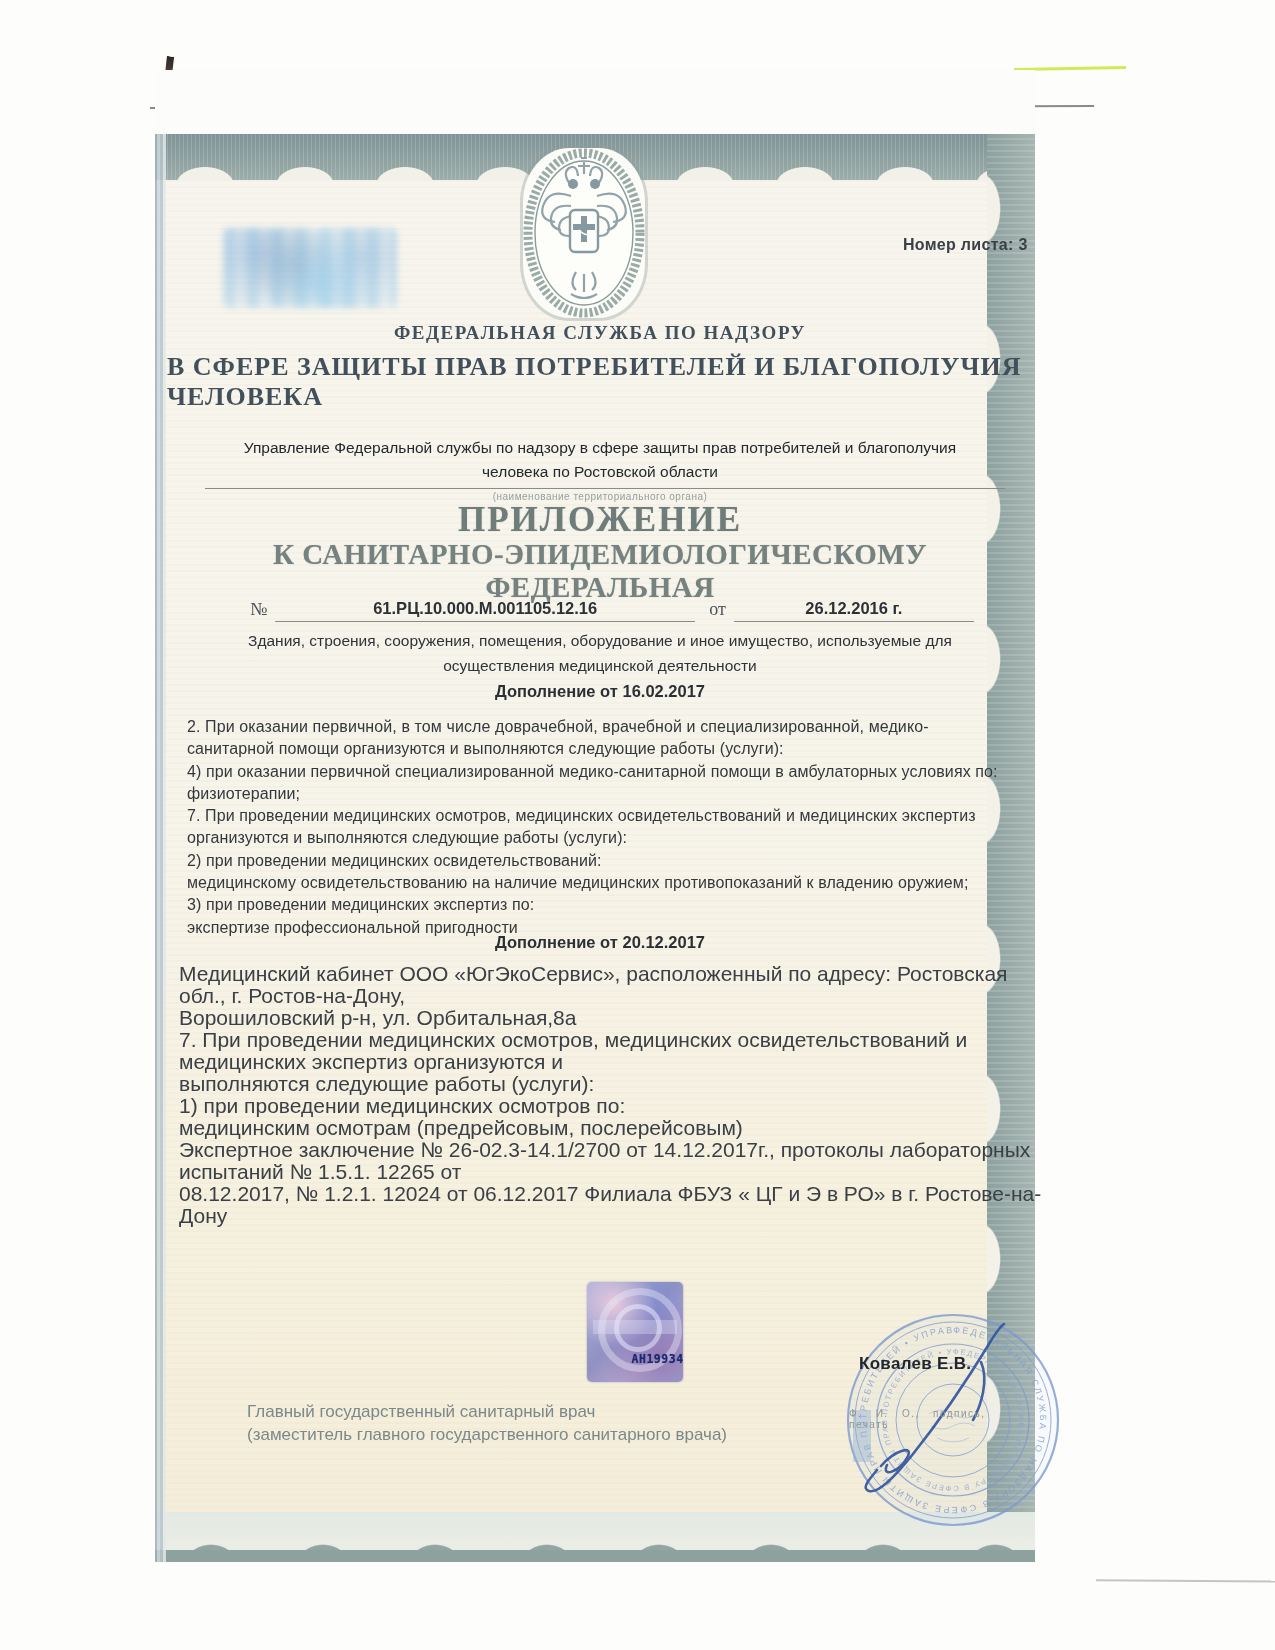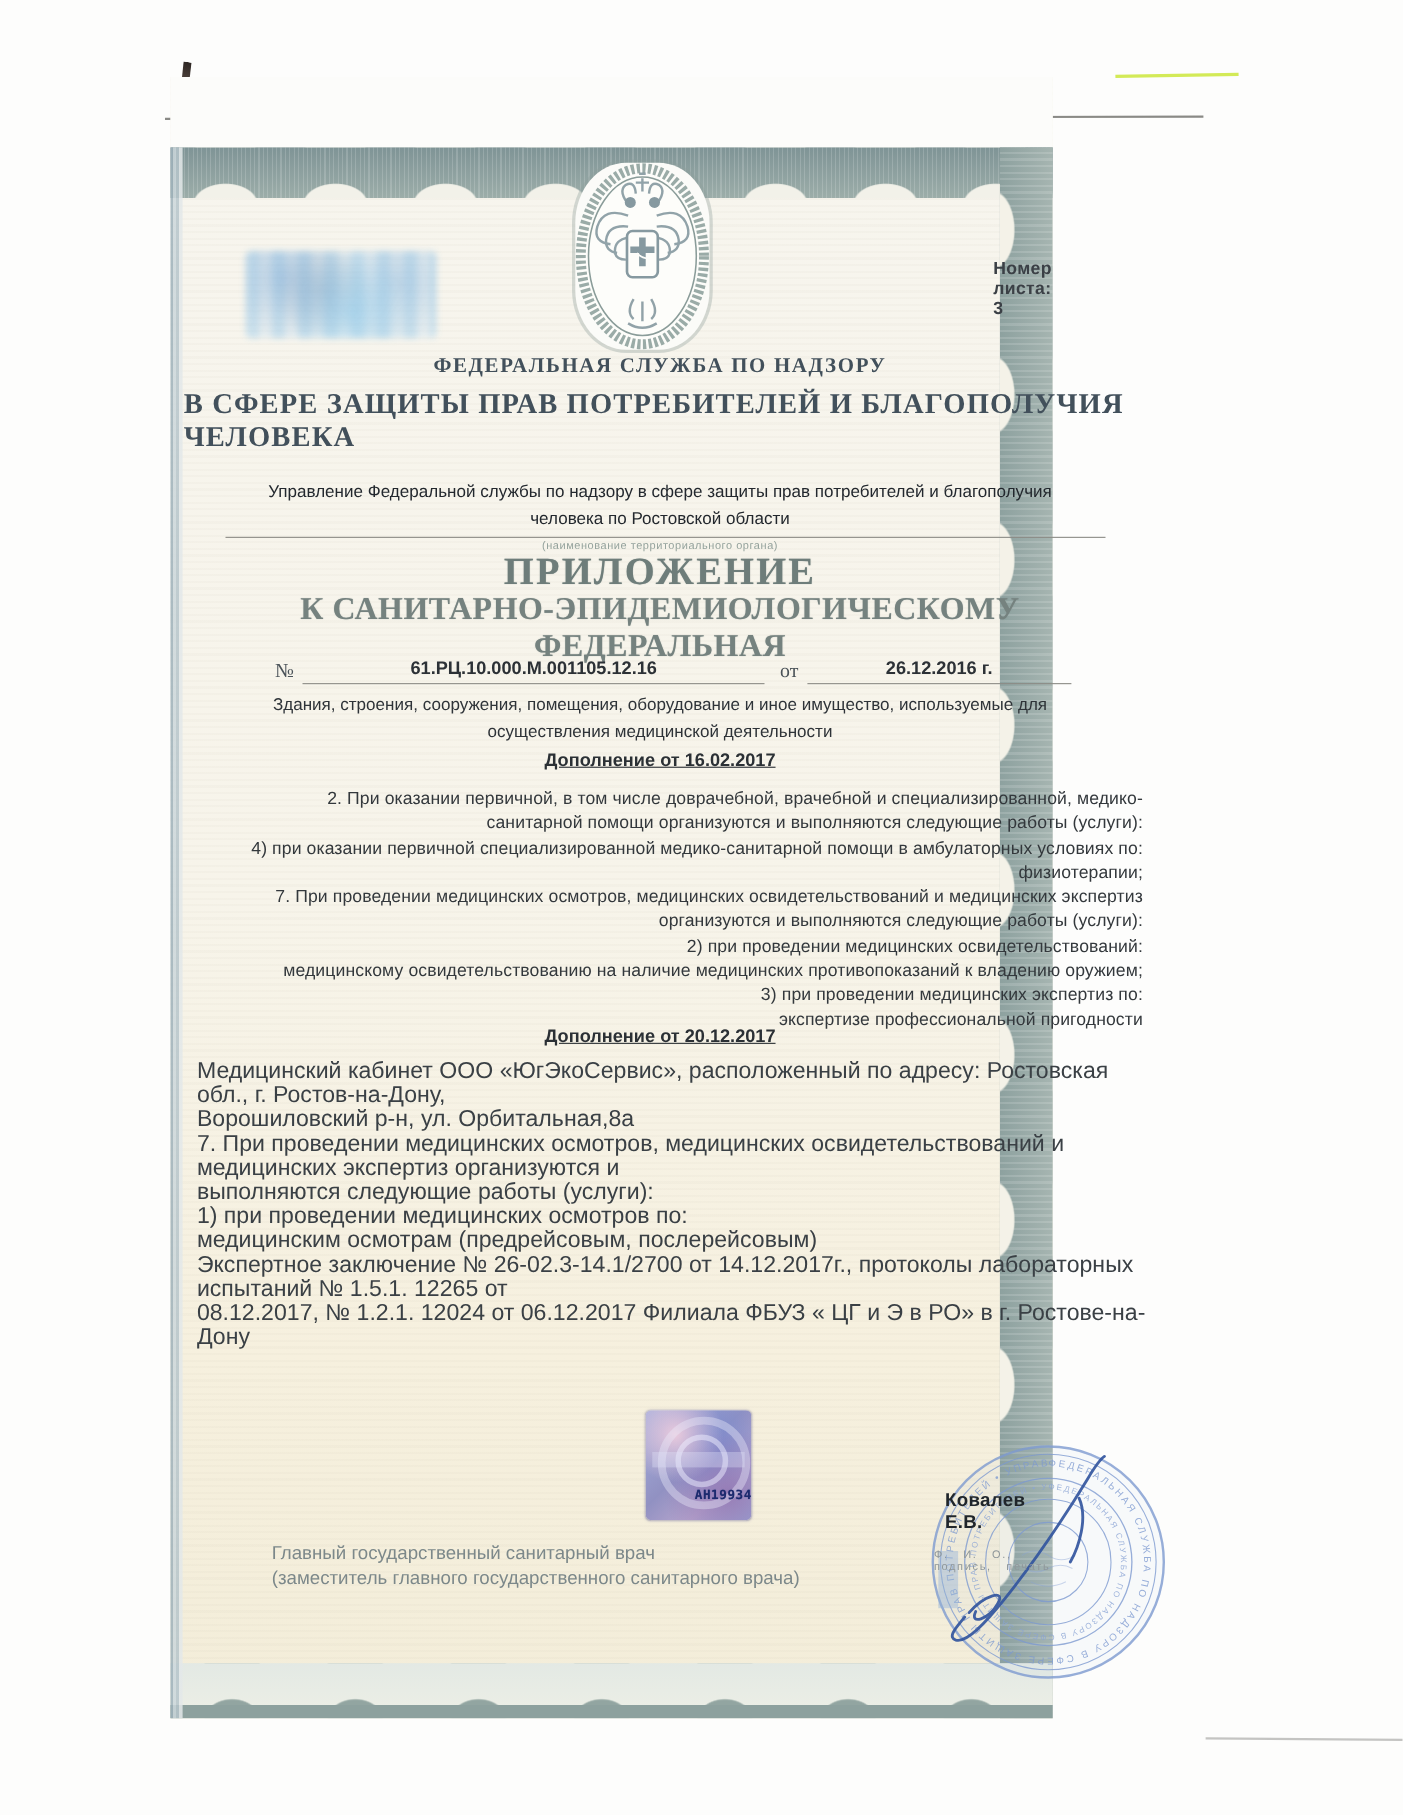--- a/index.html
+++ b/index.html
@@ -12,21 +12,21 @@
 
   
   .corner-mark{left:160px;top:56px;width:12px;height:58px;
     background:linear-gradient(to bottom,#2d2623,#8a7668 85%,rgba(138,118,104,0));
     clip-path:polygon(20% 0,80% 0,100% 100%,45% 100%);transform:rotate(9deg);}
   .scan-line-top{left:150px;top:106px;width:944px;height:2px;background:#6d6d68;transform:rotate(-0.12deg);opacity:.8;}
   .yellow-line{left:1014px;top:67px;width:112px;height:3px;background:#d3ea57;transform:rotate(-1deg);}
   .scan-line-bottom{left:1096px;top:1580px;width:180px;height:2px;background:#c4c4c2;transform:rotate(.4deg);}
 
   
-  .cert{left:155px;top:70px;width:802px;height:1492px;
+  .cert{left:155px;top:70px;width:880px;height:1492px;
     background:
       repeating-linear-gradient(0deg,rgba(175,168,150,.05) 0 2px,rgba(0,0,0,0) 2px 6px),
       linear-gradient(180deg,#f7f5ee 0%,#f7f4ea 50%,#f6f0de 78%,#f3edd9 100%);
   }
   .white-strip{left:0;top:0;width:100%;height:64px;background:#fcfcfa;}
 
   .band-top{left:0;top:64px;width:100%;height:46px;
     background:
       radial-gradient(ellipse 47px 30px at 50% 112%,#f2f1e9 60%,rgba(242,241,233,0) 63%) repeat-x,
       repeating-linear-gradient(90deg,rgba(255,255,255,.16) 0 1px,rgba(0,0,0,0) 1px 4px),
@@ -78,24 +78,24 @@
   .title2{left:12px;top:468px;width:866px;text-align:center;font-family:"Liberation Serif",serif;
     font-weight:bold;font-size:29px;letter-spacing:.5px;color:#75827f;text-shadow:0 0 1px rgba(117,130,127,.5);}
   .numrow{left:95px;top:524px;width:740px;height:28px;display:flex;align-items:flex-end;
     font-size:16.5px;color:#2c3136;}
   .numrow .lbl{font-family:"Liberation Serif",serif;font-size:18px;color:#4a5258;padding:0 8px 2px 0;}
   .numrow .fill{border-bottom:1.5px solid #8b8b85;text-align:center;font-weight:bold;padding-bottom:3px;}
   .numrow .f1{width:420px;margin-right:14px;}
   .numrow .f2{width:240px;}
   .subject{left:12px;top:558px;width:866px;text-align:center;font-size:15.5px;line-height:25px;
     color:#2e3338;white-space:pre-line;}
-  .supp-heading{left:12px;top:612px;width:866px;text-align:center;font-size:16.5px;font-weight:600;color:#2b3035;text-decoration:underline;}
+  .supp-heading{left:12px;top:612px;width:866px;text-align:center;font-size:16.5px;font-weight:600;color:#2b3035;}
   .supp-heading2{top:863px;}
   .para{white-space:pre-line;color:#33383c;}
-  .para1{left:8px;top:646px;width:876px;font-size:16px;line-height:22.3px;letter-spacing:.1px;text-align:right;}
+  .para1{left:32px;top:646px;width:876px;font-size:16px;line-height:22.3px;letter-spacing:.1px;}
   .para2{left:24px;top:893px;width:868px;font-size:21px;line-height:22px;color:#3a4045;}
 
   
   .hologram{left:432px;top:1212px;width:96px;height:100px;border-radius:5px;overflow:hidden;
     background:
       radial-gradient(circle at 28% 22%,rgba(238,205,222,.95),rgba(238,205,222,0) 42%),
       radial-gradient(circle at 78% 75%,rgba(146,118,178,.85),rgba(146,118,178,0) 55%),
       radial-gradient(circle at 62% 32%,rgba(122,140,208,.9),rgba(122,140,208,0) 60%),
       linear-gradient(135deg,#a6b0dd,#9191c2 45%,#b7a5cd 72%,#9aa7d6);
     box-shadow:0 0 2px rgba(80,80,140,.5);}

